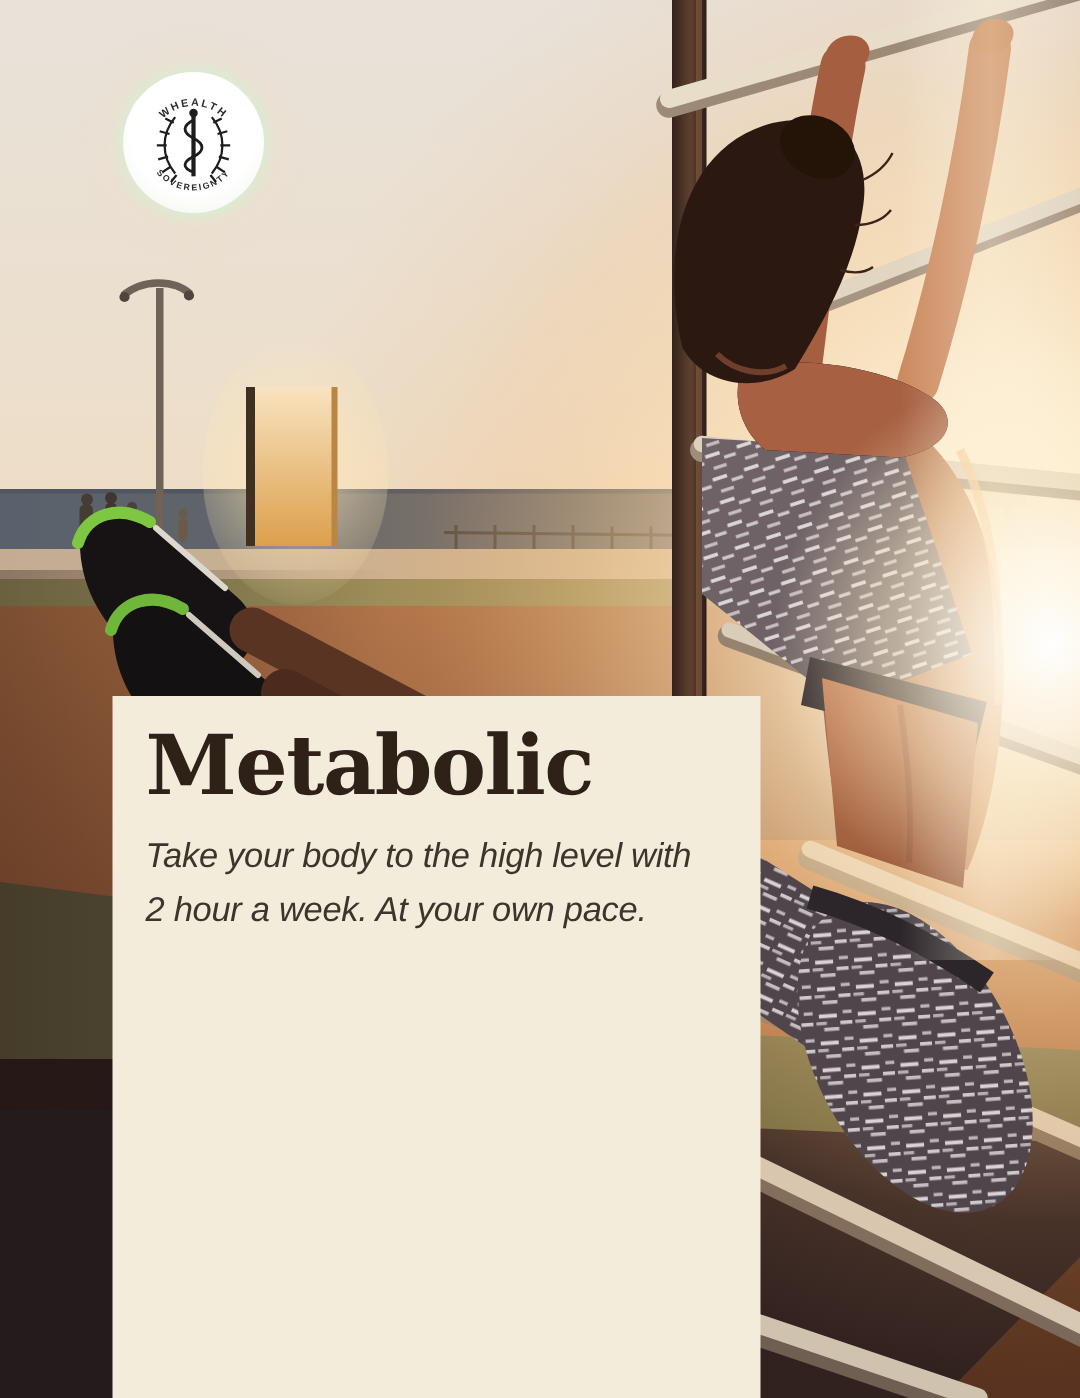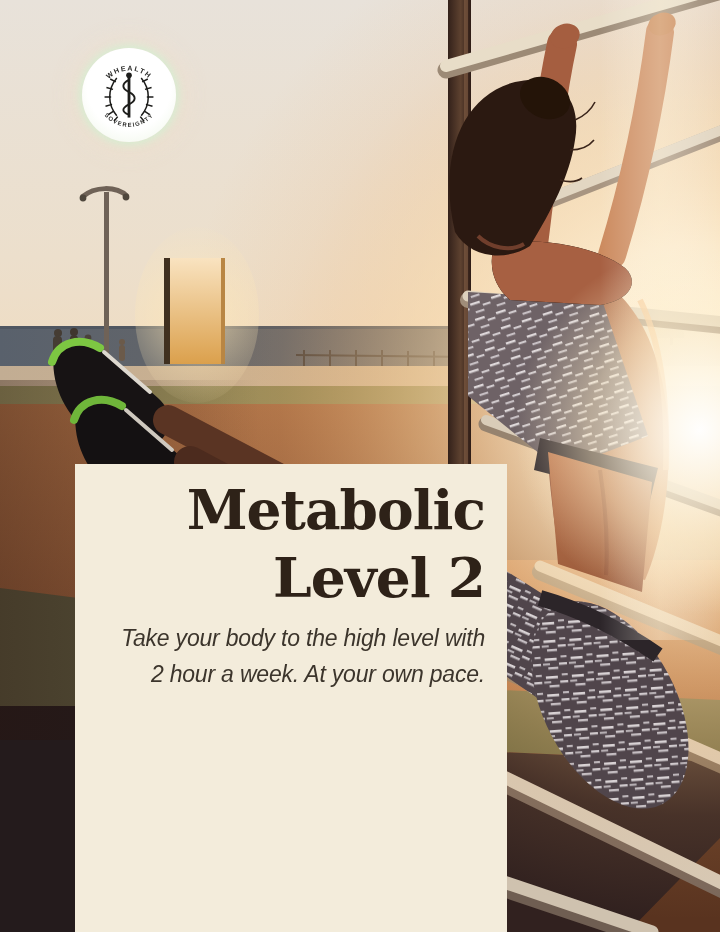--- a/index.html
+++ b/index.html
@@ -11,21 +11,21 @@
   
   .badge{
     position:absolute;left:82px;top:48px;width:94px;height:94px;border-radius:50%;
     background:radial-gradient(circle at 50% 42%,#ffffff 58%,#f6faf2 78%,#e4f2e2 92%,#d8eed8 100%);
     box-shadow:0 0 9px 3px rgba(210,240,210,.85),0 0 22px 10px rgba(245,225,205,.45);
   }
   .badge svg{position:absolute;left:0;top:0;width:94px;height:94px;}
   
   .panel{
     position:absolute;left:75px;top:464px;width:432px;height:468px;
-    background:#f3ecdb;box-sizing:border-box;padding:12px 22px 0 22px;overflow:hidden;text-align:right;
+    background:#f3ecdb;box-sizing:border-box;padding:12px 22px 0 22px;overflow:hidden;
   }
   .title{
     font-family:"DejaVu Serif","Liberation Serif",serif;font-weight:bold;
     font-size:55px;line-height:68px;color:#2e2218;letter-spacing:-1px;
   }
   .subtitle{
     margin-top:8px;font-family:"Liberation Sans",sans-serif;font-style:italic;
     font-size:23px;line-height:36px;color:#3c352c;letter-spacing:-0.2px;
   }
 </style>
@@ -280,21 +280,20 @@
         <path d="M63,32 C73,44 73,60 63,72"></path>
         <path d="M36,36 l-6,-3 M33,44 l-7,-2 M31,52 l-7,0 M32,60 l-7,2 M34,67 l-6,4 M38,73 l-4,5"></path>
         <path d="M64,36 l6,-3 M67,44 l7,-2 M69,52 l7,0 M68,60 l7,2 M66,67 l6,4 M62,73 l4,5"></path>
       </g>
     </svg>
   </div>
 
   <div class="panel">
     <div class="title">
       <div>Metabolic</div>
-      <div>Level 2</div>
     </div>
     <div class="subtitle">
       <div>Take your body to the high level with</div>
       <div>2 hour a week. At your own pace.</div>
     </div>
   </div>
 
 </div>
 
 </body></html>

